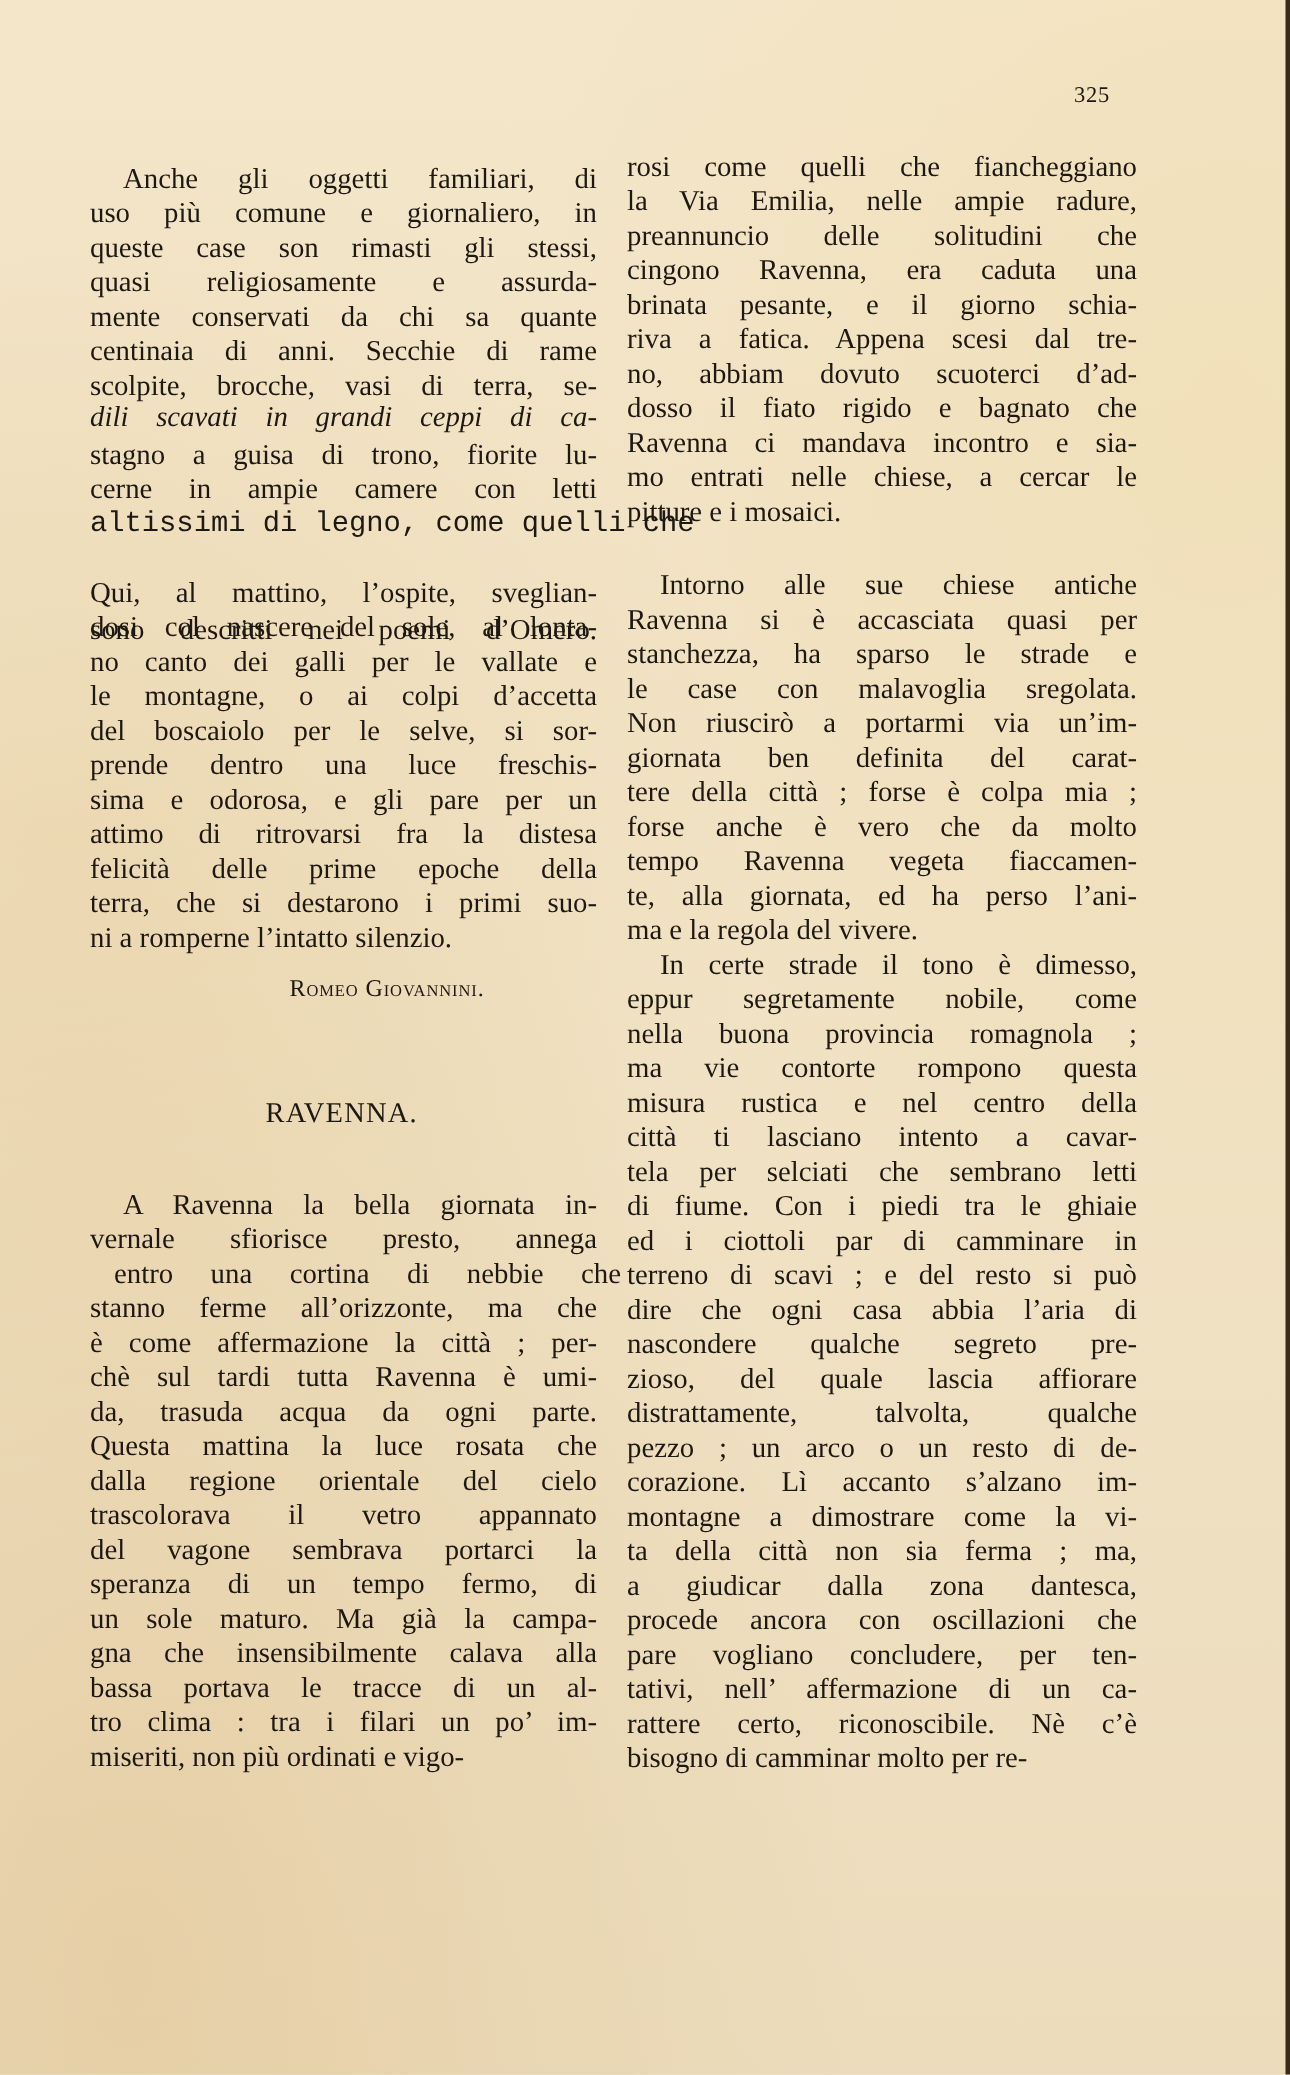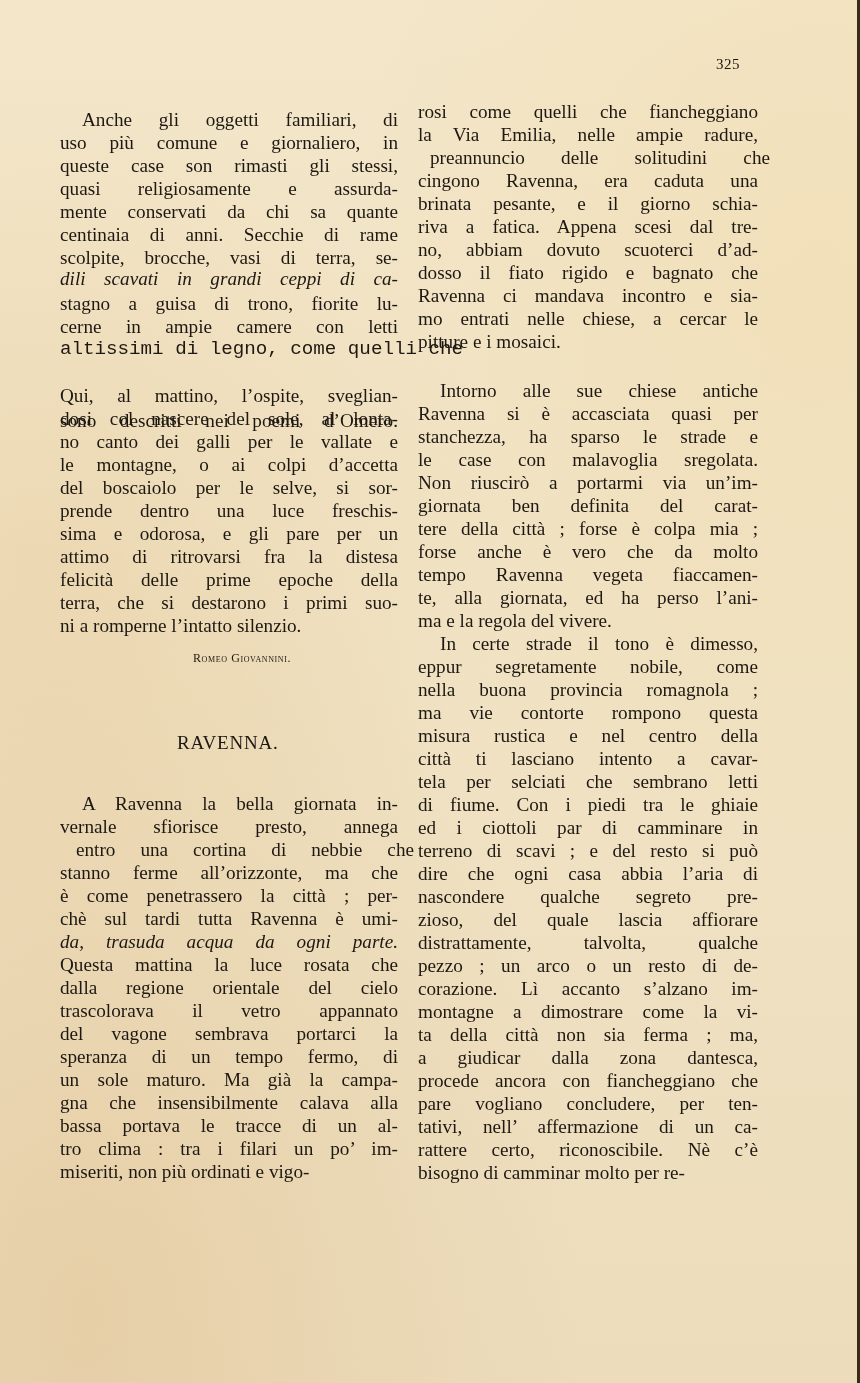--- a/index.html
+++ b/index.html
@@ -32,21 +32,21 @@
     .line {
       position: absolute; left: 0; width: 100%;
       height: 23px; line-height: 23px;
       white-space: nowrap;
       text-align: justify; text-align-last: justify;
     }
     .line.last { text-align-last: left; }
     .line.indent { padding-left: 22px; box-sizing: border-box; }
     .signature {
       position: absolute; top: 651px; left: 193px;
-      font-size: 12px; letter-spacing: 0.6px;
+      font-size: 16px; letter-spacing: 0.6px;
       font-variant: small-caps;
     }
     .section-title {
       position: absolute; top: 732px; left: 177px;
       font-size: 19px; letter-spacing: 0.8px;
     }
   </style>
 </head>
 <body>
 
@@ -78,44 +78,44 @@
       <div class="line" style="top: 545px;">attimo di ritrovarsi fra la distesa</div>
       <div class="line" style="top: 568px;">felicità delle prime epoche della</div>
       <div class="line" style="top: 591px;">terra, che si destarono i primi suo-</div>
       <div class="line last" style="top: 614px;">ni a romperne l’intatto silenzio.</div>
     </div>
   <div id="lp2">
       <div class="line indent" style="top: 792px;">A Ravenna la bella giornata in-</div>
       <div class="line" style="top: 815px;">vernale sfiorisce presto, annega</div>
       <div class="line" style="top: 838px; margin-left: 16px;">entro una cortina di nebbie che</div>
       <div class="line" style="top: 861px;">stanno ferme all’orizzonte, ma che</div>
-      <div class="line" style="top: 884px;">è come penetrassero la città ; per-</div>
+      <div class="line" style="top: 884px;">è come affermazione la città ; per-</div>
       <div class="line" style="top: 907px;">chè sul tardi tutta Ravenna è umi-</div>
-      <div class="line" style="top: 930px; font-style: italic;">da, trasuda acqua da ogni parte.</div>
+      <div class="line" style="top: 930px;">da, trasuda acqua da ogni parte.</div>
       <div class="line" style="top: 953px;">Questa mattina la luce rosata che</div>
       <div class="line" style="top: 976px;">dalla regione orientale del cielo</div>
       <div class="line" style="top: 999px;">trascolorava il vetro appannato</div>
       <div class="line" style="top: 1022px;">del vagone sembrava portarci la</div>
       <div class="line" style="top: 1045px;">speranza di un tempo fermo, di</div>
       <div class="line" style="top: 1068px;">un sole maturo. Ma già la campa-</div>
       <div class="line" style="top: 1091px;">gna che insensibilmente calava alla</div>
       <div class="line" style="top: 1114px;">bassa portava le tracce di un al-</div>
       <div class="line" style="top: 1137px;">tro clima : tra i filari un po’ im-</div>
       <div class="line last" style="top: 1160px;">miseriti, non più ordinati e vigo-</div>
     </div>
 </div>
 
 <div class="signature">Romeo Giovannini.</div>
 <div class="section-title">RAVENNA.</div>
 
 <div class="col col-right">
   <div id="rp1">
       <div class="line" style="top: 100px;">rosi come quelli che fiancheggiano</div>
       <div class="line" style="top: 123px;">la Via Emilia, nelle ampie radure,</div>
-      <div class="line" style="top: 146px; margin-left: 12px;">preannuncio delle solitudini che</div>
+      <div class="line" style="top: 146px;">preannuncio delle solitudini che</div>
       <div class="line" style="top: 169px;">cingono Ravenna, era caduta una</div>
       <div class="line" style="top: 192px;">brinata pesante, e il giorno schia-</div>
       <div class="line" style="top: 215px;">riva a fatica. Appena scesi dal tre-</div>
       <div class="line" style="top: 238px;">no, abbiam dovuto scuoterci d’ad-</div>
       <div class="line" style="top: 261px;">dosso il fiato rigido e bagnato che</div>
       <div class="line" style="top: 284px;">Ravenna ci mandava incontro e sia-</div>
       <div class="line" style="top: 307px;">mo entrati nelle chiese, a cercar le</div>
       <div class="line last" style="top: 330px;">pitture e i mosaici.</div>
     </div>
   <div id="rp2">
@@ -144,19 +144,19 @@
       <div class="line" style="top: 839px;">terreno di scavi ; e del resto si può</div>
       <div class="line" style="top: 862px;">dire che ogni casa abbia l’aria di</div>
       <div class="line" style="top: 885px;">nascondere qualche segreto pre-</div>
       <div class="line" style="top: 908px;">zioso, del quale lascia affiorare</div>
       <div class="line" style="top: 931px;">distrattamente, talvolta, qualche</div>
       <div class="line" style="top: 954px;">pezzo ; un arco o un resto di de-</div>
       <div class="line" style="top: 977px;">corazione. Lì accanto s’alzano im-</div>
       <div class="line" style="top: 1000px;">montagne a dimostrare come la vi-</div>
       <div class="line" style="top: 1023px;">ta della città non sia ferma ; ma,</div>
       <div class="line" style="top: 1046px;">a giudicar dalla zona dantesca,</div>
-      <div class="line" style="top: 1069px;">procede ancora con fiancheggiano che</div>
+      <div class="line" style="top: 1069px;">procede ancora con oscillazioni che</div>
       <div class="line" style="top: 1092px;">pare vogliano concludere, per ten-</div>
       <div class="line" style="top: 1115px;">tativi, nell’ affermazione di un ca-</div>
       <div class="line" style="top: 1138px;">rattere certo, riconoscibile. Nè c’è</div>
       <div class="line last" style="top: 1161px;">bisogno di camminar molto per re-</div>
     </div>
 </div>
 
 </body></html>

